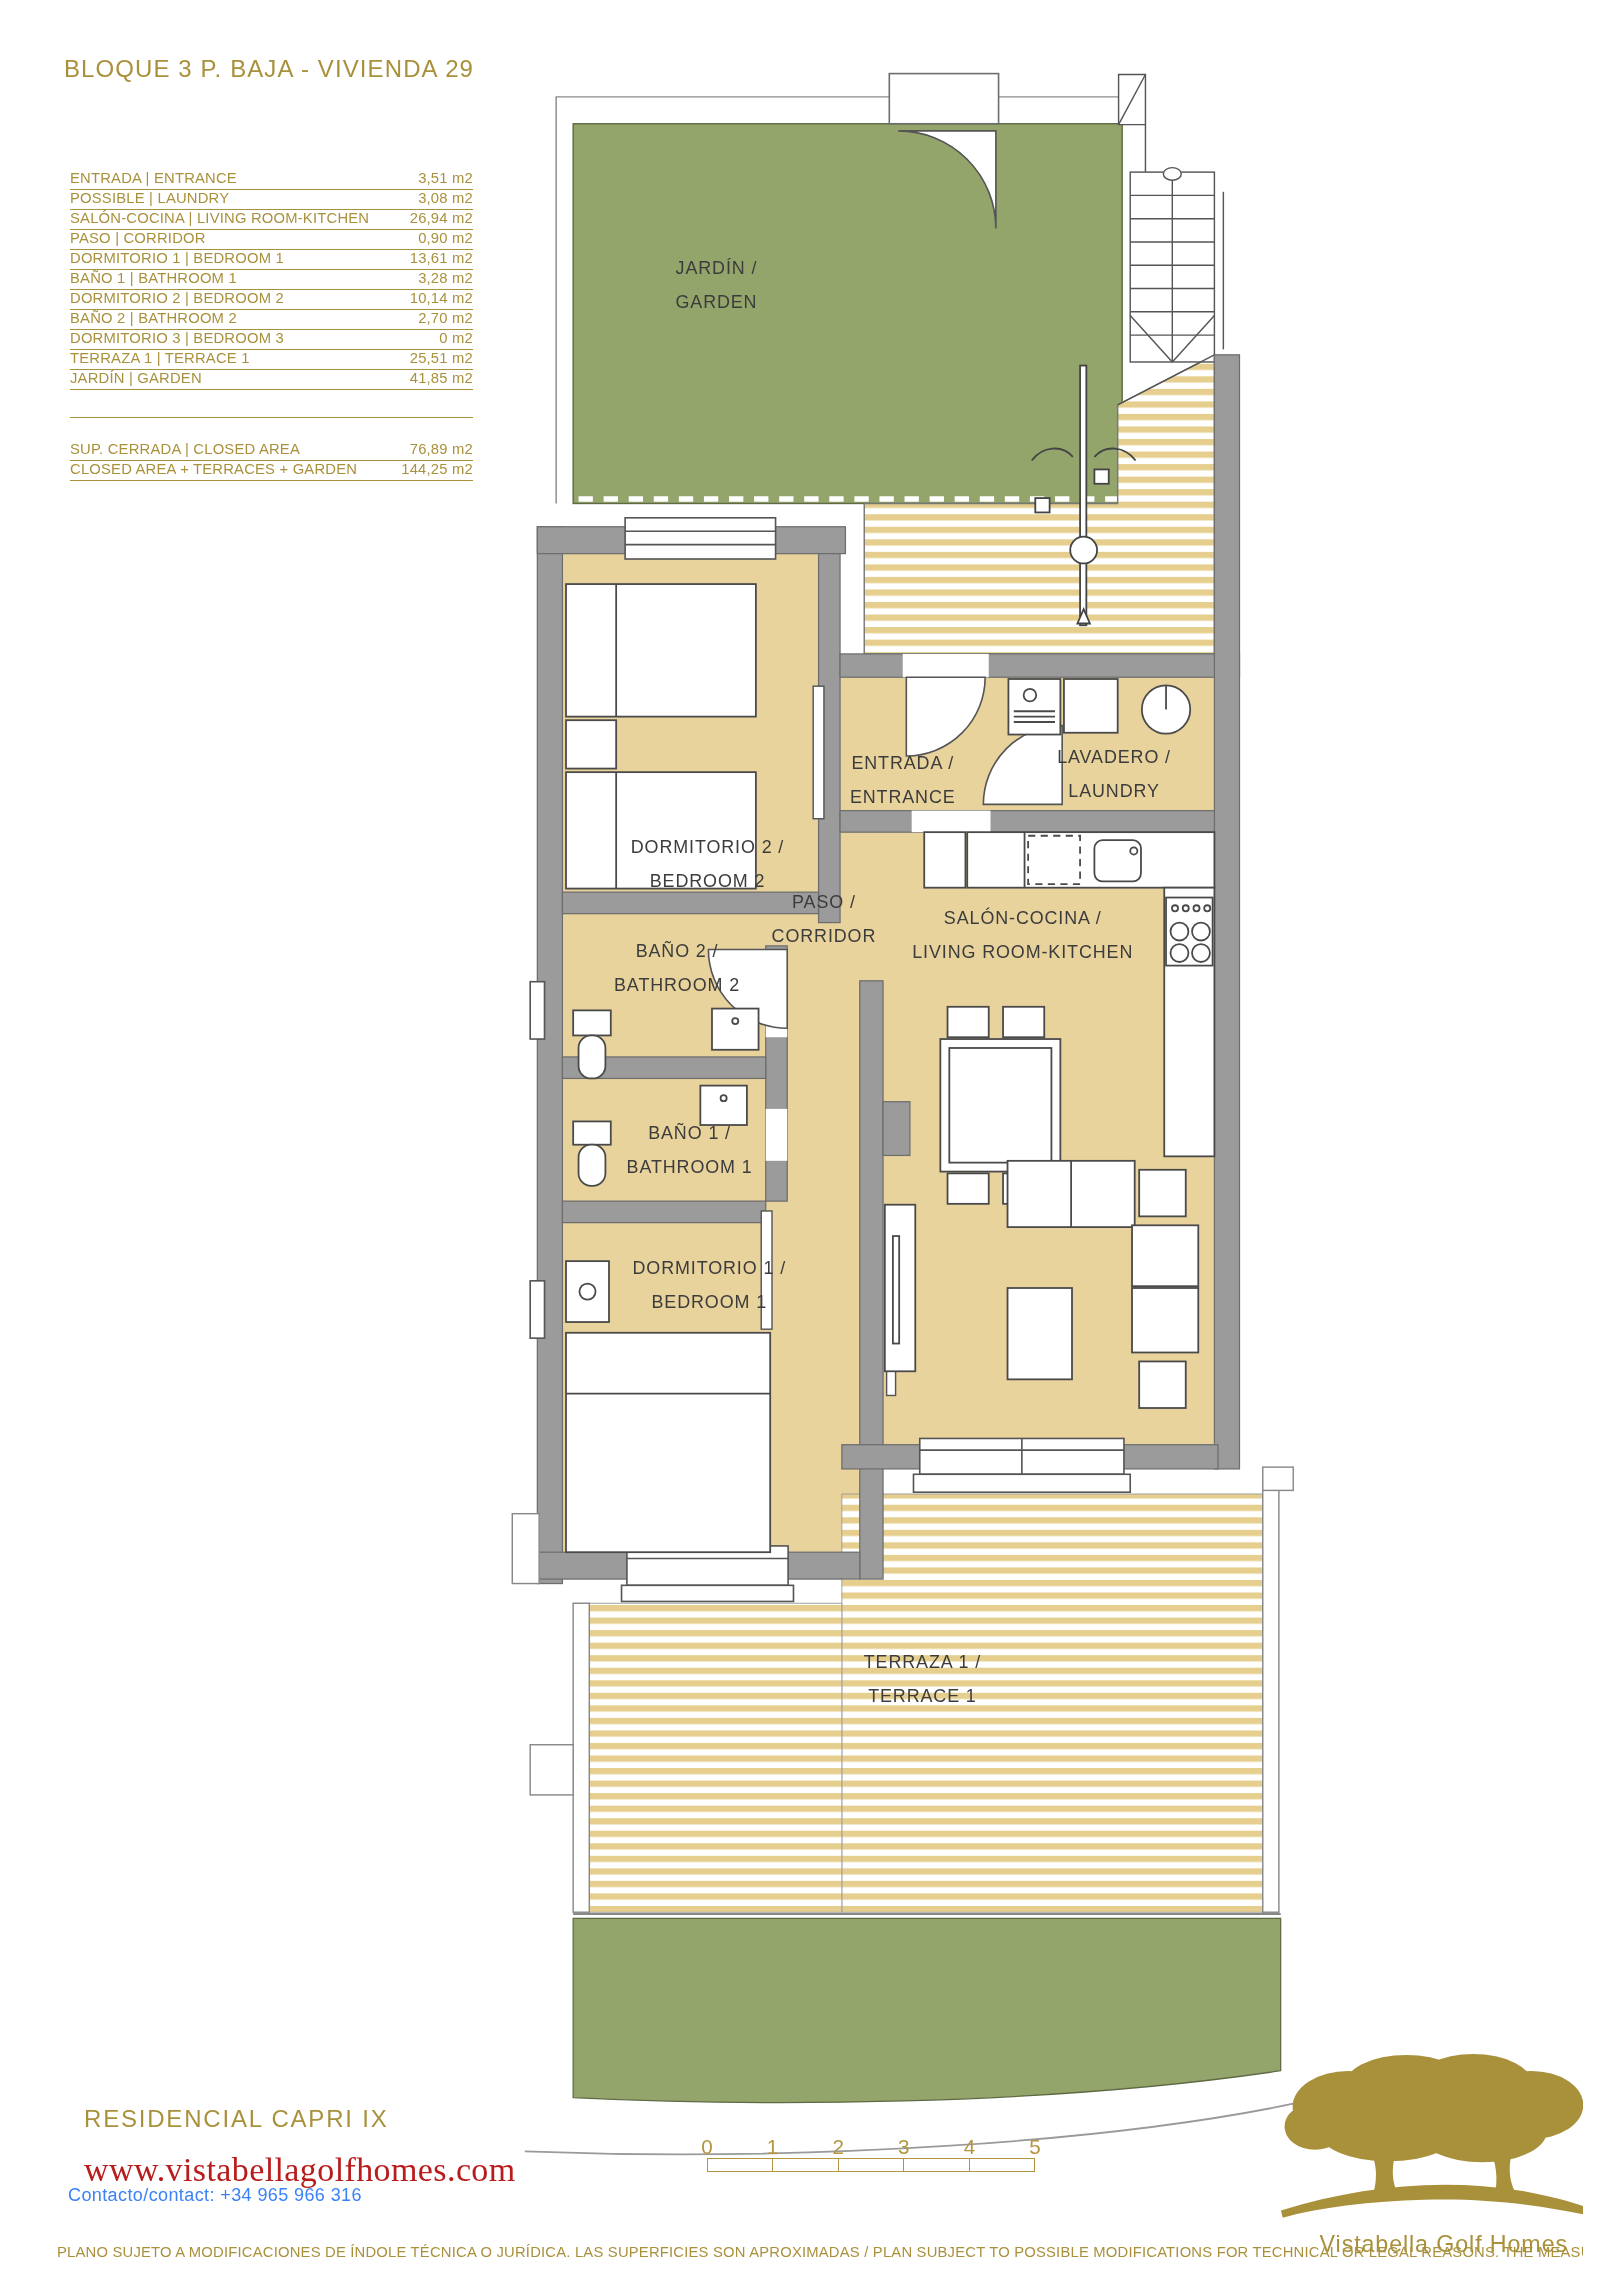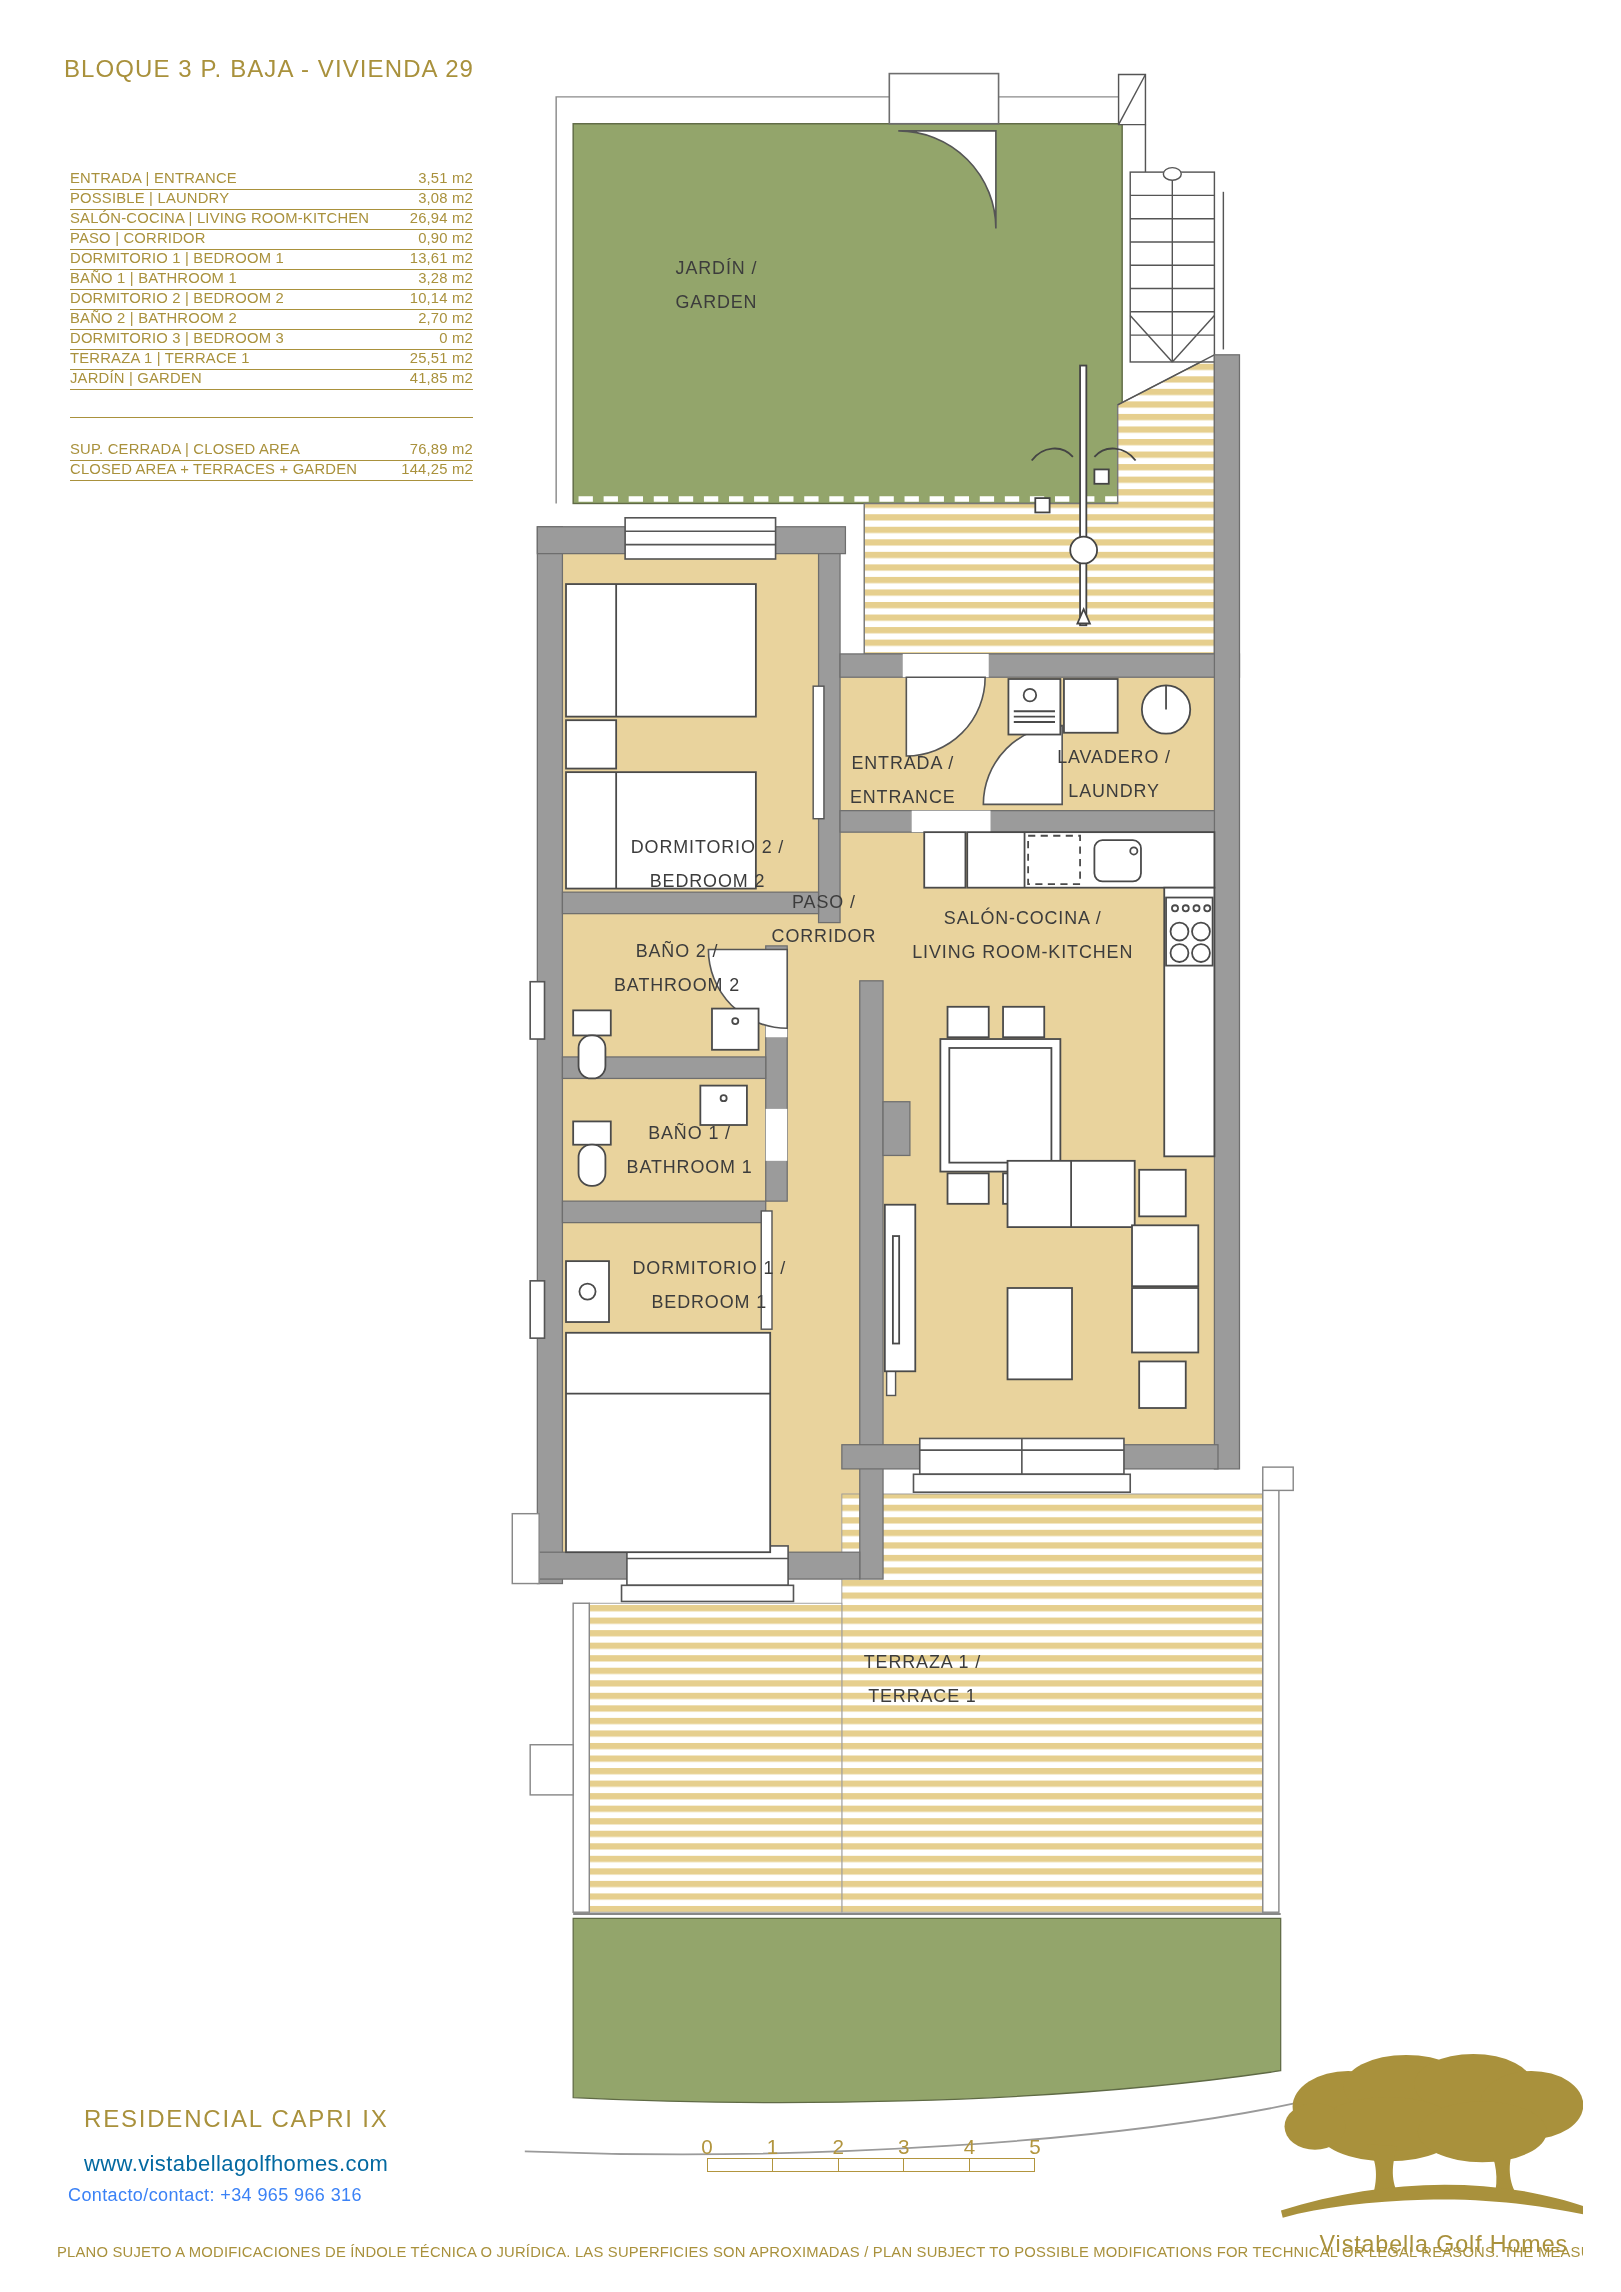--- a/index.html
+++ b/index.html
@@ -14,21 +14,21 @@
         border-bottom:1.3px solid #a9913c;height:19px;line-height:17px;}
   .arow .v{white-space:nowrap;}
   .tsep{border-top:1.3px solid #a9913c;margin-top:27px;height:0;}
   .tsummary{margin-top:23px;}
   
   .plan{position:absolute;left:0;top:0;}
   .rlabel{font-family:"Liberation Sans",sans-serif;font-size:20px;fill:#3c3c3c;
           letter-spacing:1px;text-anchor:middle;}
   
   .f-project{position:absolute;left:84px;top:2105px;color:#a9913c;font-size:24px;letter-spacing:1.8px;}
-  .f-web{position:absolute;left:84px;top:2151px;color:#0369a1;font-size:22px;letter-spacing:0.4px;}
+  .f-web{position:absolute;left:84px;top:2151px;color:#b91c1c;font-size:34px;letter-spacing:0.4px;font-family:Liberation Serif, serif;}
   .f-contact{position:absolute;left:68px;top:2185px;color:#3b82f6;font-size:18px;letter-spacing:0.4px;}
   .f-disclaimer{position:absolute;left:57px;top:2244px;width:1522px;color:#a9913c;
                 font-size:14.8px;letter-spacing:0.2px;white-space:nowrap;}
   
   .scalebar{position:absolute;left:707px;top:2135px;width:328px;height:41px;}
   .sb-nums{position:relative;height:23px;color:#b2953e;font-size:20.6px;}
   .sb-nums span{position:absolute;transform:translateX(-50%);}
   .sb-bar{display:flex;height:11.6px;border:1.8px solid #b2953e;}
   .sb-bar div{flex:1;border-right:1.8px solid #b2953e;}
   .sb-bar div:last-child{border-right:none;}

